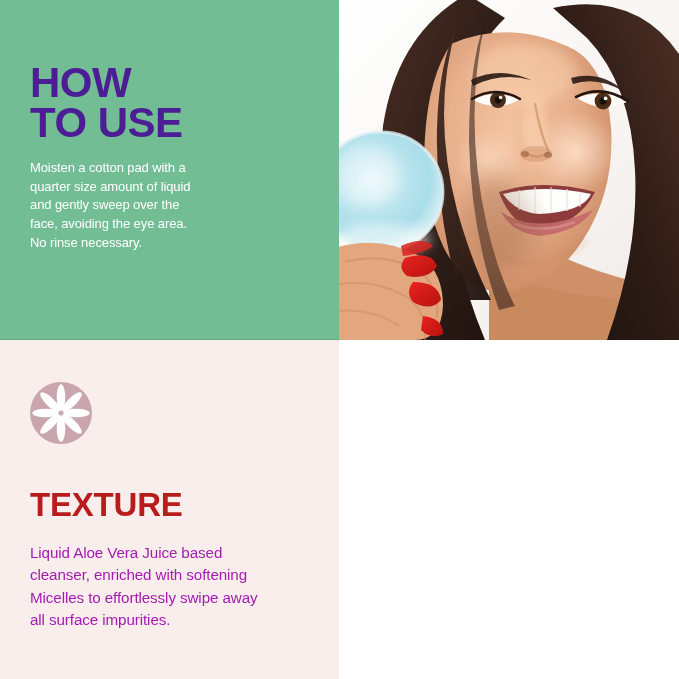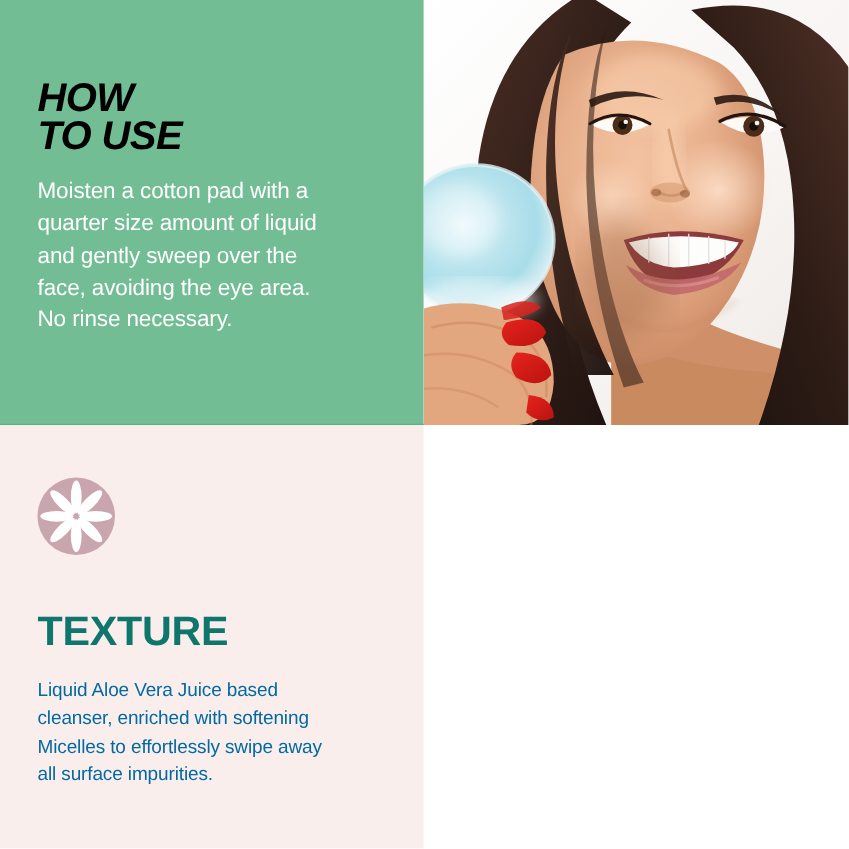--- a/index.html
+++ b/index.html
@@ -36,33 +36,32 @@
     padding: 0;
     overflow: hidden;
   }
   .howto-inner {
     position: absolute;
     left: 30px;
     top: 63px;
     right: 22px;
   }
   .howto-title {
-    color: #000000;
-    font-size: 32px;
+    color: #4c1d95;
+    font-size: 42px;
     line-height: 0.95;
     font-weight: 700;
     letter-spacing: -0.5px;
     margin: 0 0 16px 0;
     white-space: pre-line;
     font-stretch: condensed;
-    font-style: italic;
   }
   .howto-body {
     color: #ffffff;
-    font-size: 18px;
+    font-size: 13px;
     line-height: 1.44;
     font-weight: 400;
     margin: 0;
     white-space: pre-line;
     letter-spacing: -0.1px;
   }
 
   
   .panel-photo {
     position: relative;
@@ -98,29 +97,29 @@
     display: block;
     margin: 0 0 44px 0;
   }
   .icon-texture { background: #c9a6ad; }
   .icon-scent   { background: #6ebb91; }
   .feature-icon svg { display: block; }
 
   .feature-title {
     font-size: 33px;
     font-weight: 700;
-    color: #0f766e;
+    color: #b91c1c;
     letter-spacing: -0.2px;
     line-height: 1;
     margin: 0 0 21px 0;
   }
   .feature-body {
     font-size: 15.2px;
     line-height: 1.47;
-    color: #0369a1;
+    color: #a21caf;
     font-weight: 400;
     margin: 0;
     white-space: pre-line;
     letter-spacing: -0.1px;
   }
 
   
   .sep-v, .sep-h {
     position: absolute;
     background: #ffffff;

